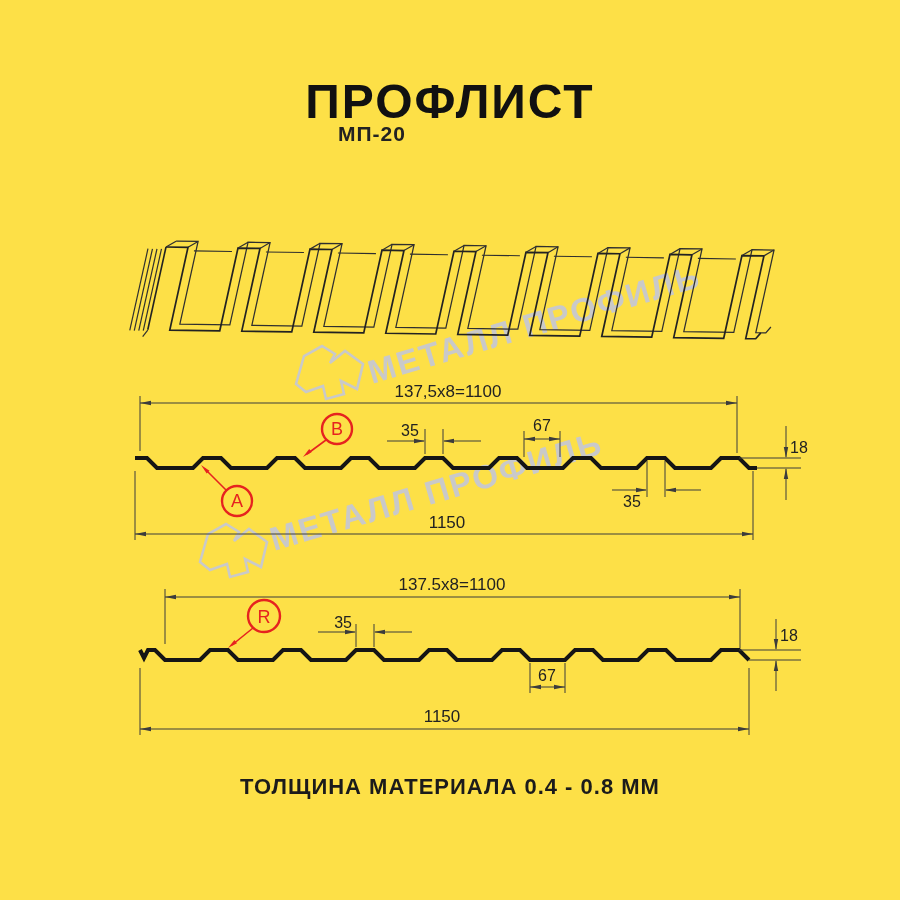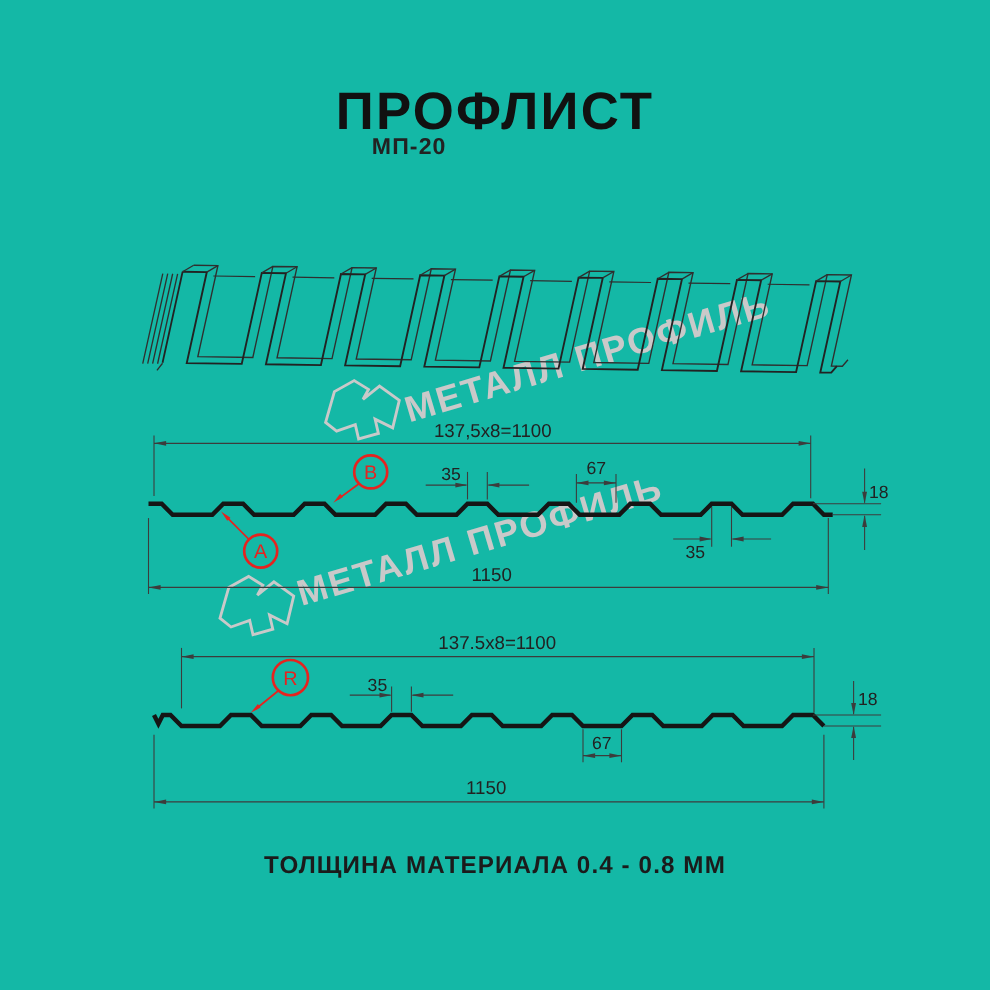--- a/index.html
+++ b/index.html
@@ -1,16 +1,16 @@
 <!DOCTYPE html>
 <html><head>
 <meta charset="utf-8">
 <style>
   html,body{margin:0;padding:0;background:#fff;}
-  .page{position:relative;width:900px;height:900px;background:#14b8a6;overflow:hidden;
+  .page{position:relative;width:900px;height:900px;background:#fde047;overflow:hidden;
         font-family:"Liberation Sans",sans-serif;color:#1b1b1b;}
   .title{position:absolute;left:0;top:74px;width:900px;text-align:center;
          font-size:48px;font-weight:700;letter-spacing:2px;color:#111;}
   .subtitle{position:absolute;left:0;top:122px;width:744px;text-align:center;
          font-size:21px;font-weight:700;letter-spacing:1px;color:#222;}
   .footer{position:absolute;left:0;top:774px;width:900px;text-align:center;
          font-size:22px;font-weight:700;letter-spacing:1px;color:#1b1b1b;}
   svg{position:absolute;left:0;top:0;}
   text.dim{font-family:"Liberation Sans",sans-serif;font-size:16px;fill:#222;}
   text.dim.big{font-size:17px;}

